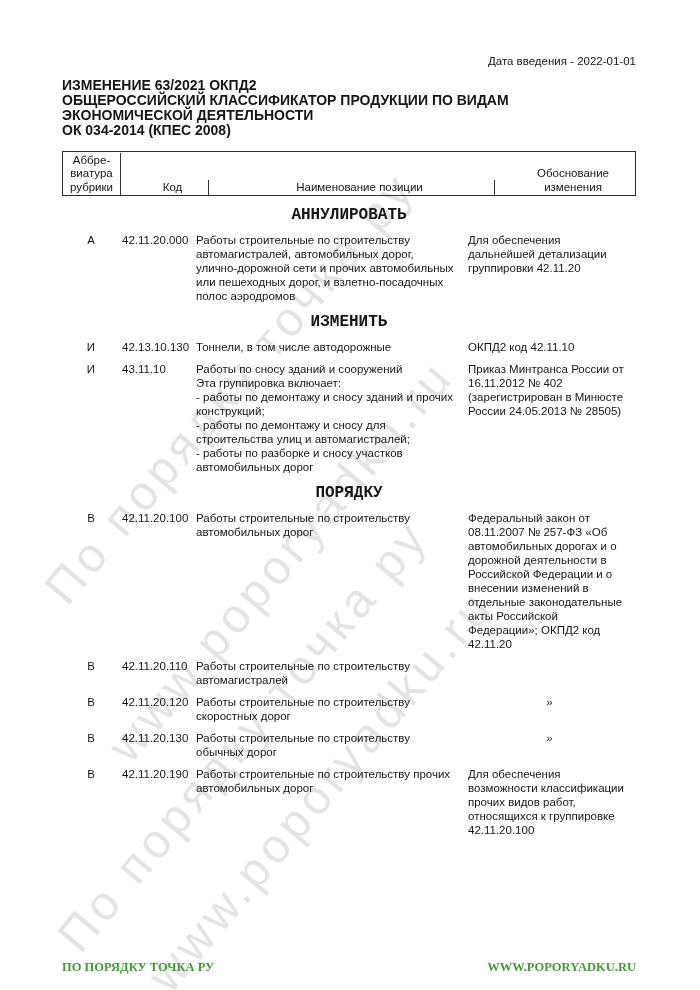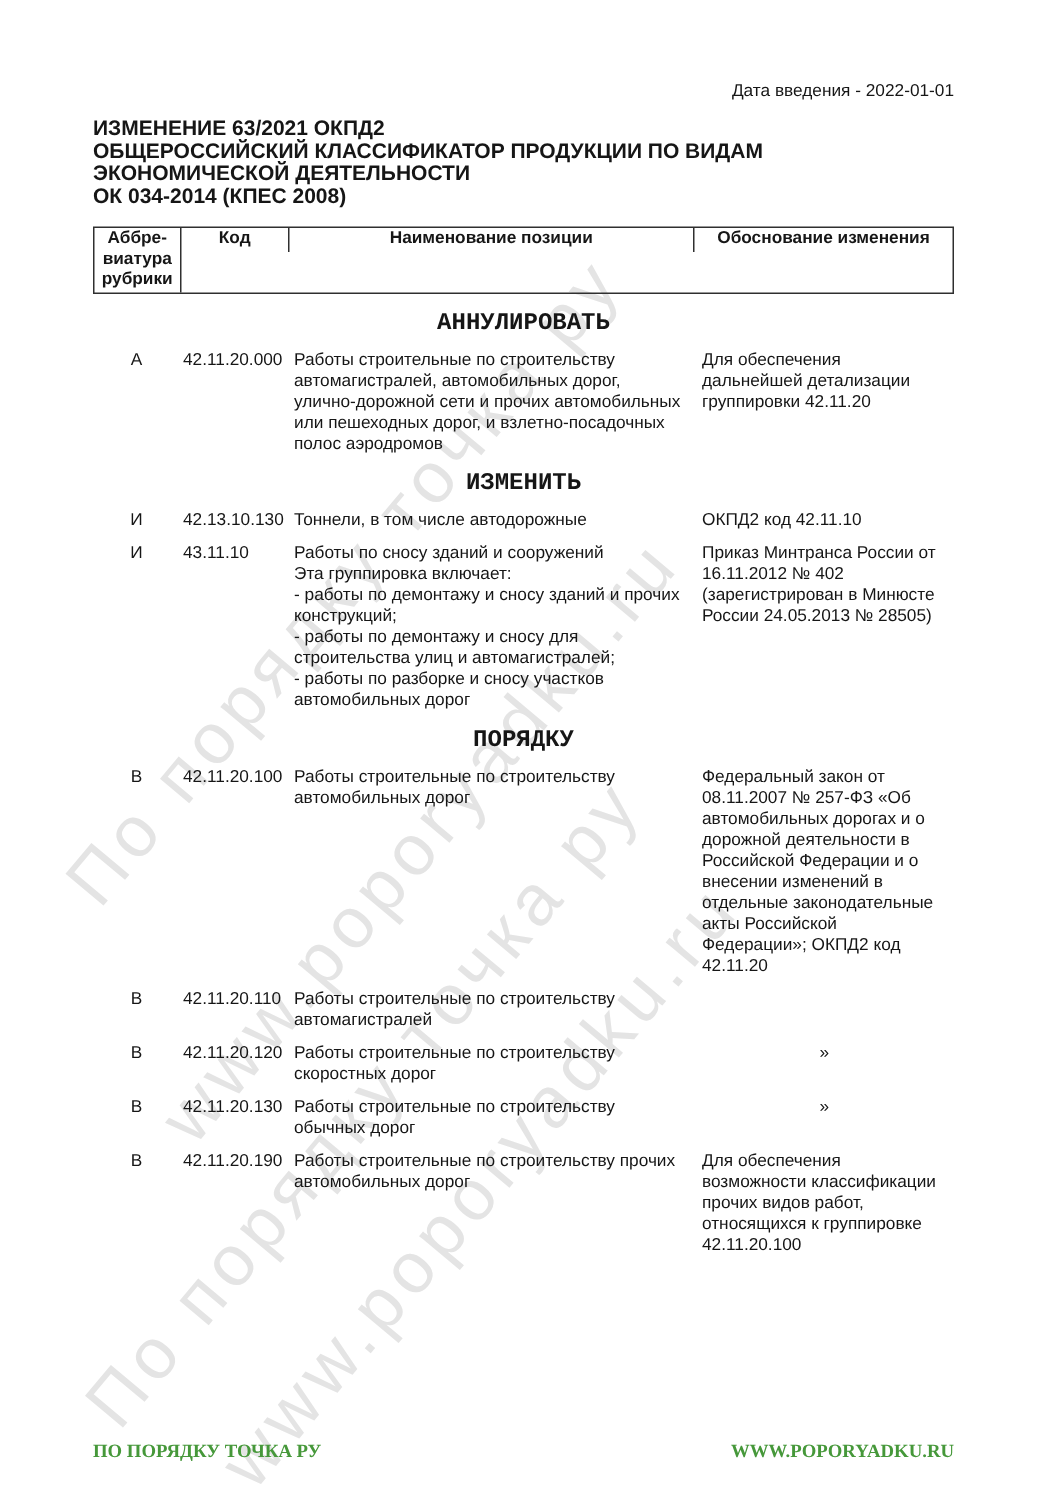--- a/index.html
+++ b/index.html
@@ -28,22 +28,22 @@
   .intro-main{text-align:right;white-space:pre-line;line-height:15px;}
   .intro-date{text-align:right;margin-top:10px;line-height:15px;}
 
   .title{
     text-align:left;font-weight:bold;white-space:pre-line;
     font-size:14px;line-height:15px;
   }
 
   .thead{
     display:flex;margin-top:13px;border:1.5px solid #2f2f2f;
-    height:45px;box-sizing:border-box;align-items:flex-start;
-    font-weight:bold;text-align:center;
+    height:45px;box-sizing:border-box;align-items:flex-end;
+    font-weight:normal;text-align:center;gap:16px;
   }
   .thead .cell{
     display:flex;align-items:center;justify-content:center;
     white-space:pre-line;line-height:13.5px;box-sizing:border-box;padding:1px 2px;
   }
   .cell-abbr{width:58px;border-right:1.5px solid #2f2f2f;}
   .cell-code{width:72px;border-right:1.5px solid #2f2f2f;}
   .cell-name{width:270px;border-right:1.5px solid #2f2f2f;}
   .cell-just{flex:1;}
 

